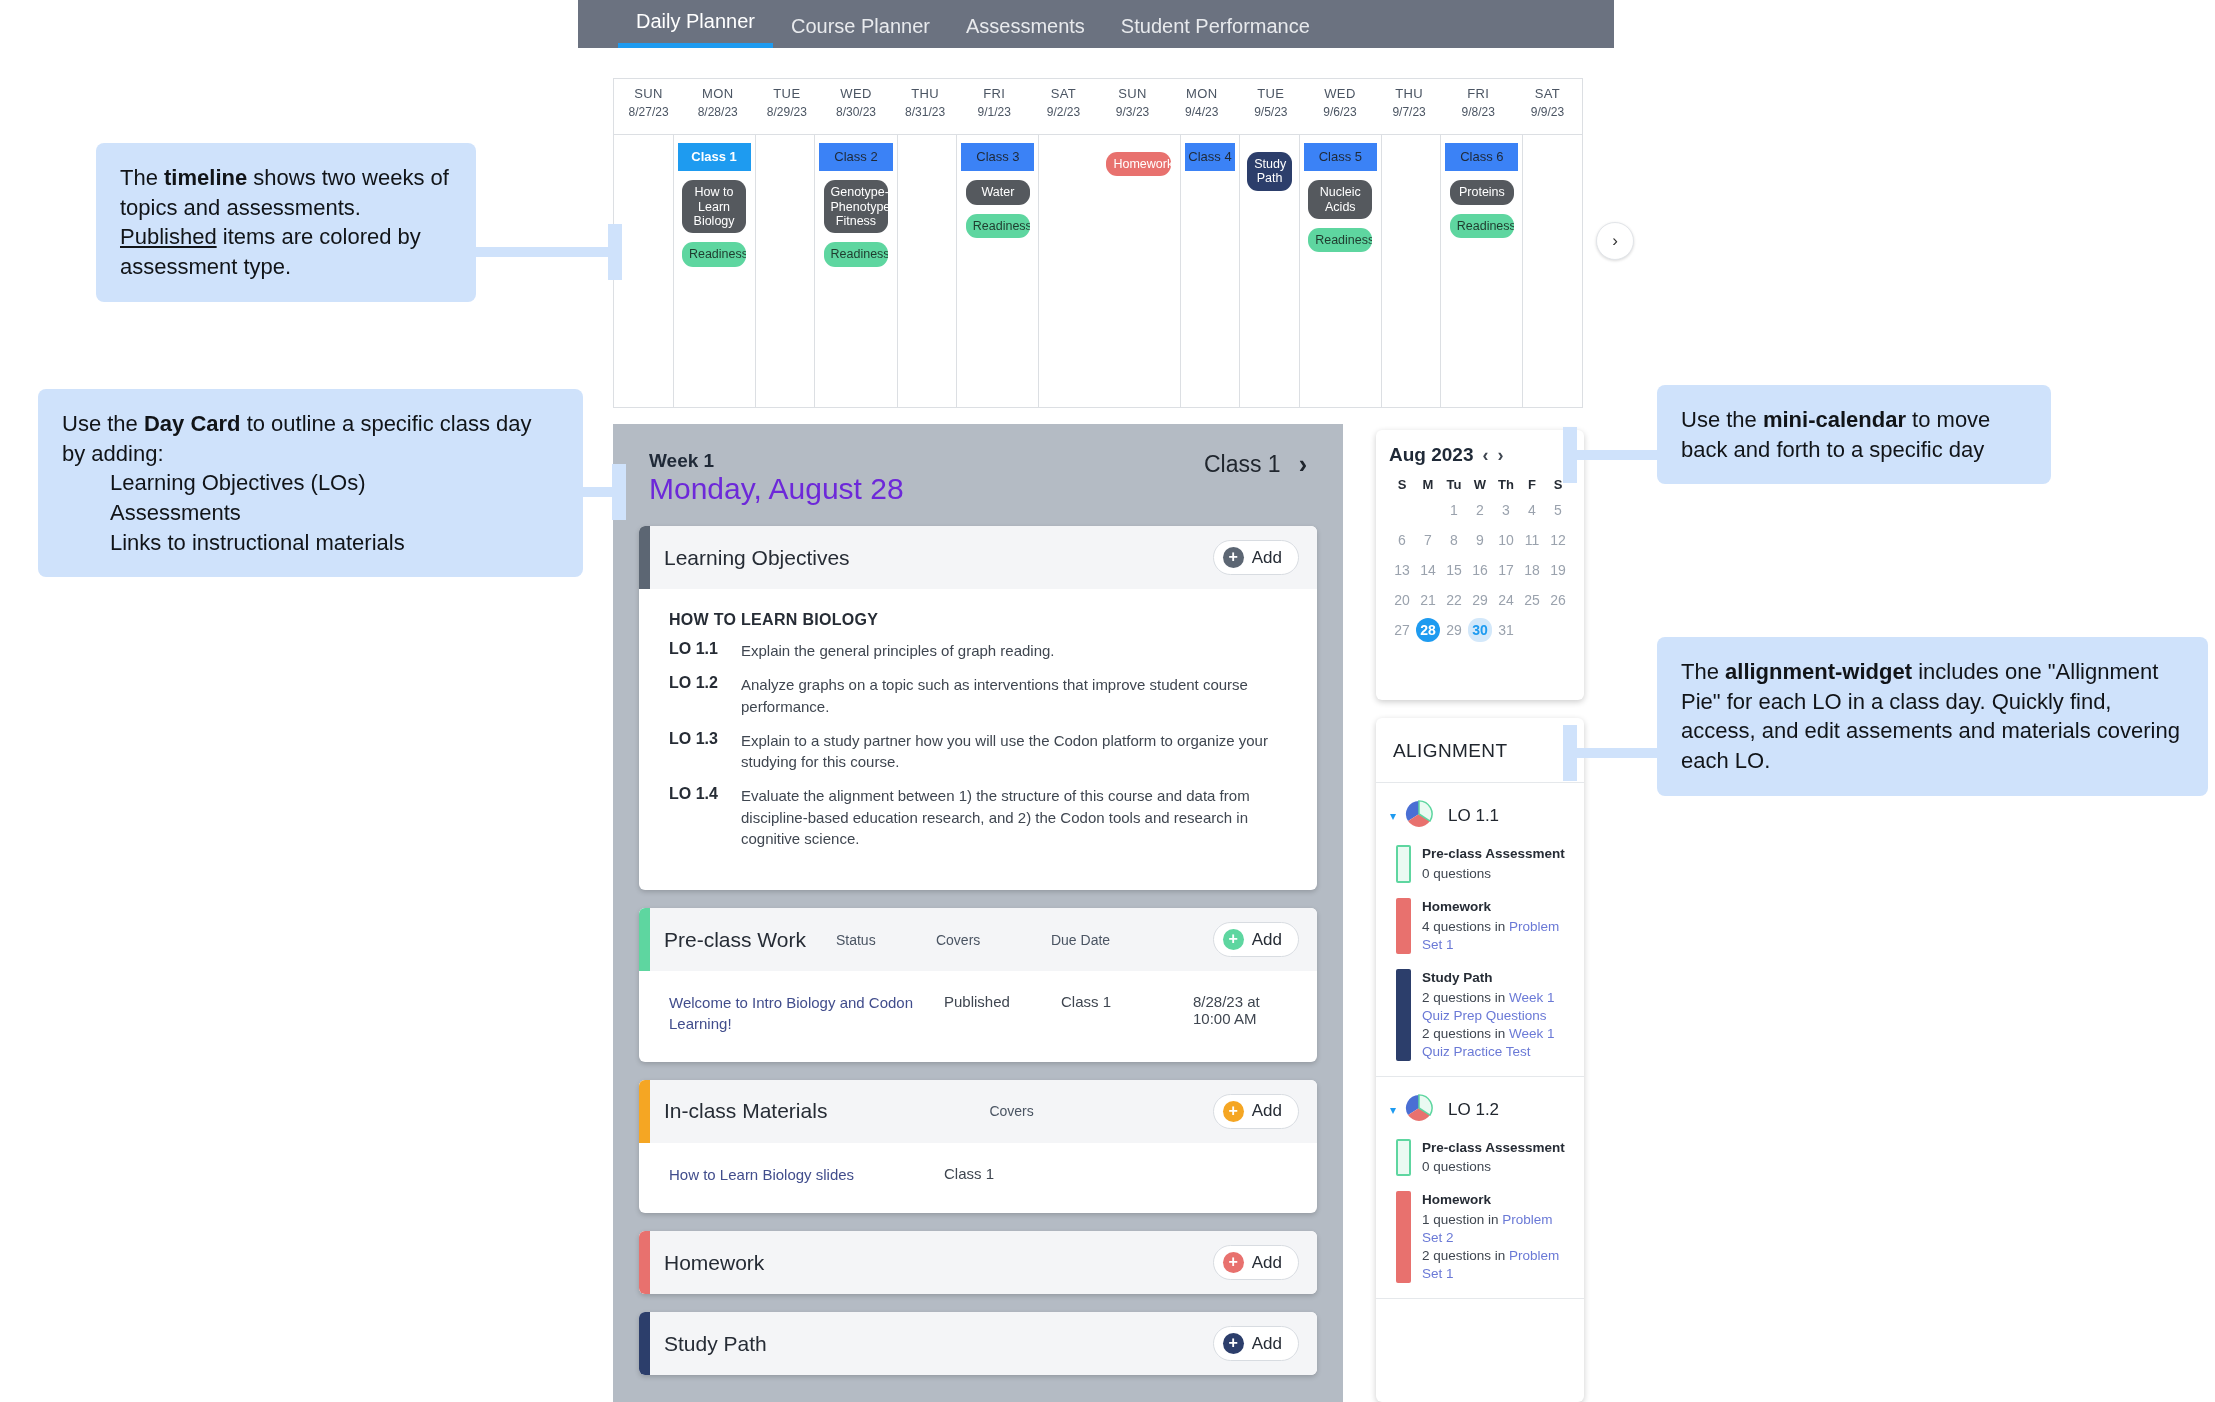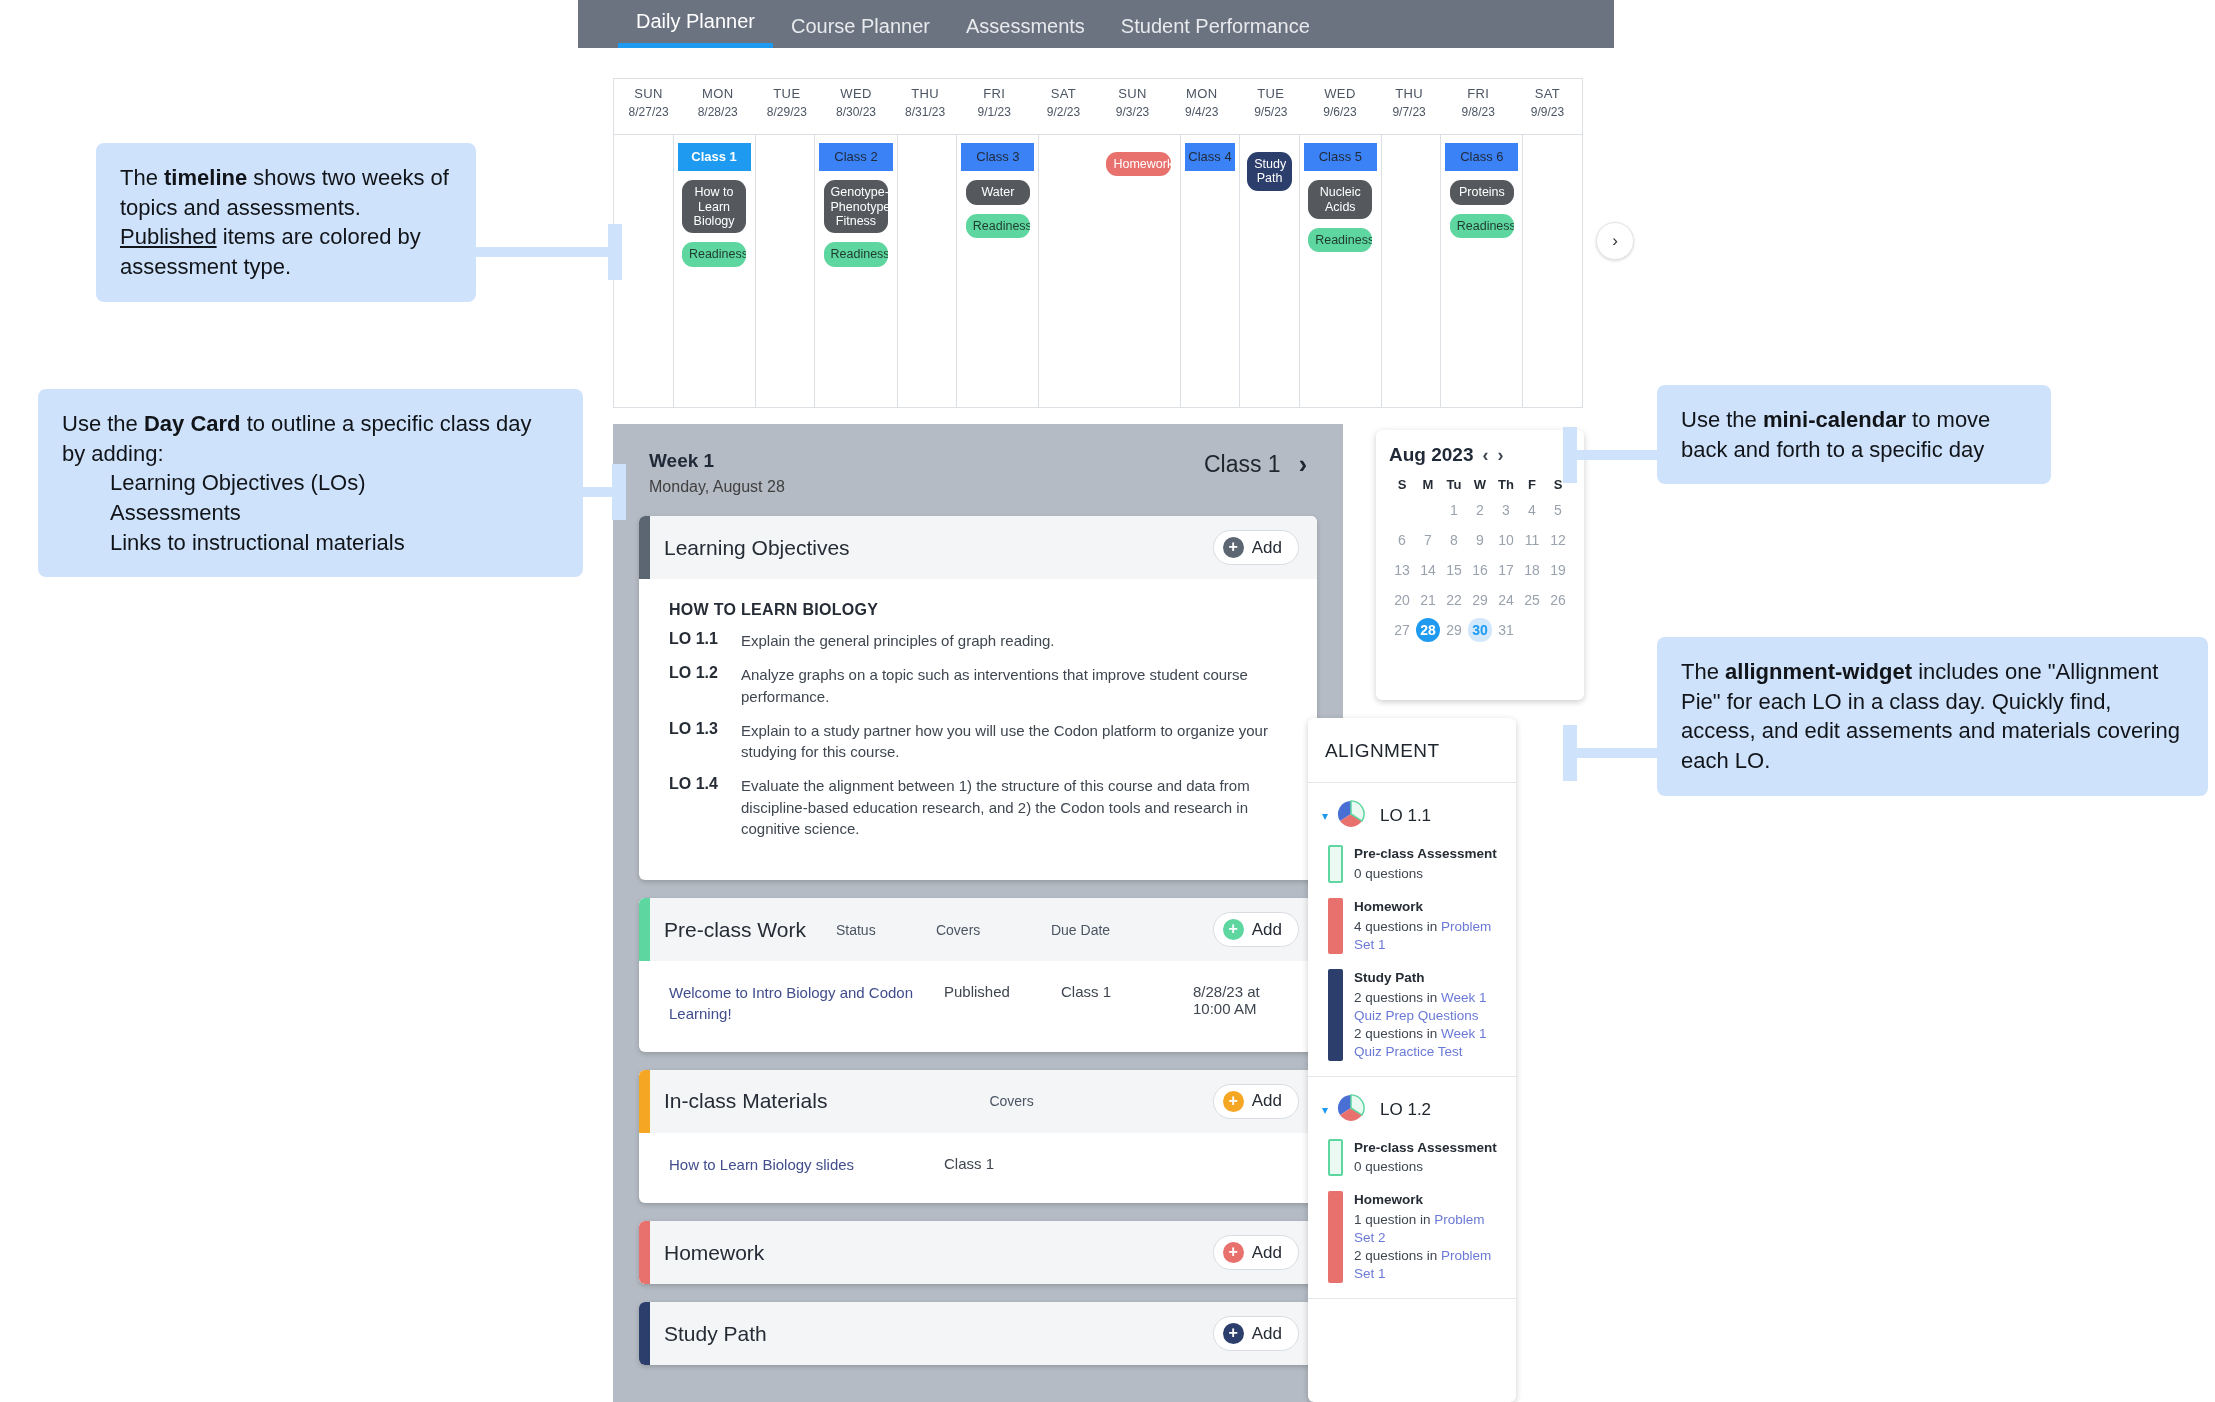--- a/index.html
+++ b/index.html
@@ -64,21 +64,21 @@
     font-size: 17px; color: #333; cursor: pointer;
   }
 
   
   .daycard {
     position: absolute; left: 613px; top: 424px; width: 730px; height: 978px;
     background: #b4bbc4; padding: 22px 26px 0 26px;
   }
   .dc-head { display: flex; justify-content: space-between; align-items: flex-start; padding: 4px 10px 20px 10px; }
   .dc-week { font-size: 19px; font-weight: bold; color: #1f2937; }
-  .dc-date { font-size: 16px; color: #404040; margin-top: 6px; }
+  .dc-date { font-size: 30px; color: #6d28d9; margin-top: 0; }
   .dc-class { font-size: 23px; color: #20262e; display: flex; align-items: center; gap: 18px; cursor: pointer; }
   .dc-class .chev { font-size: 25px; font-weight: bold; }
 
   .panel {
     background: #ffffff; border-radius: 6px; margin-bottom: 18px;
     box-shadow: 0 2px 5px rgba(0,0,0,.18); overflow: hidden; position: relative;
   }
   .p-head {
     background: #f4f5f7; display: flex; align-items: center;
     height: 63px; padding-left: 25px; padding-right: 18px; position: relative;
@@ -123,21 +123,21 @@
   .mc-day {
     font-size: 14px; color: #9aa2ad; text-align: center;
     width: 24px; height: 24px; line-height: 24px; margin: 0 auto;
     border-radius: 5px; cursor: pointer;
   }
   .mc-day.sel { background: #1e9bf0; color: #ffffff; border-radius: 50%; font-weight: bold; }
   .mc-day.hl { background: #d3e8fa; color: #1e9bf0; font-weight: bold; border-radius: 11px; }
   .mc-day.empty { cursor: default; }
 
   .align {
-    position: absolute; left: 1308px; top: 718px; width: 208px; height: 684px;
+    position: absolute; left: 1376px; top: 718px; width: 208px; height: 684px;
     background: #ffffff; border-radius: 6px; box-shadow: 0 2px 6px rgba(0,0,0,.2);
     overflow: hidden;
   }
   .al-head { font-size: 19px; color: #20262e; padding: 22px 0 20px 17px; letter-spacing: .4px; }
   .al-sep { height: 1px; background: #e5e8eb; }
   .al-lo { display: flex; align-items: center; gap: 8px; padding: 16px 12px 12px 14px; }
   .al-caret { color: #1e9bf0; font-size: 12px; cursor: pointer; }
   .al-loname { font-size: 17px; color: #20262e; margin-left: 6px; }
   .al-item { display: flex; gap: 11px; padding: 0 12px 15px 20px; }
   .al-bar { width: 15px; flex: 0 0 15px; border-radius: 2px; }

